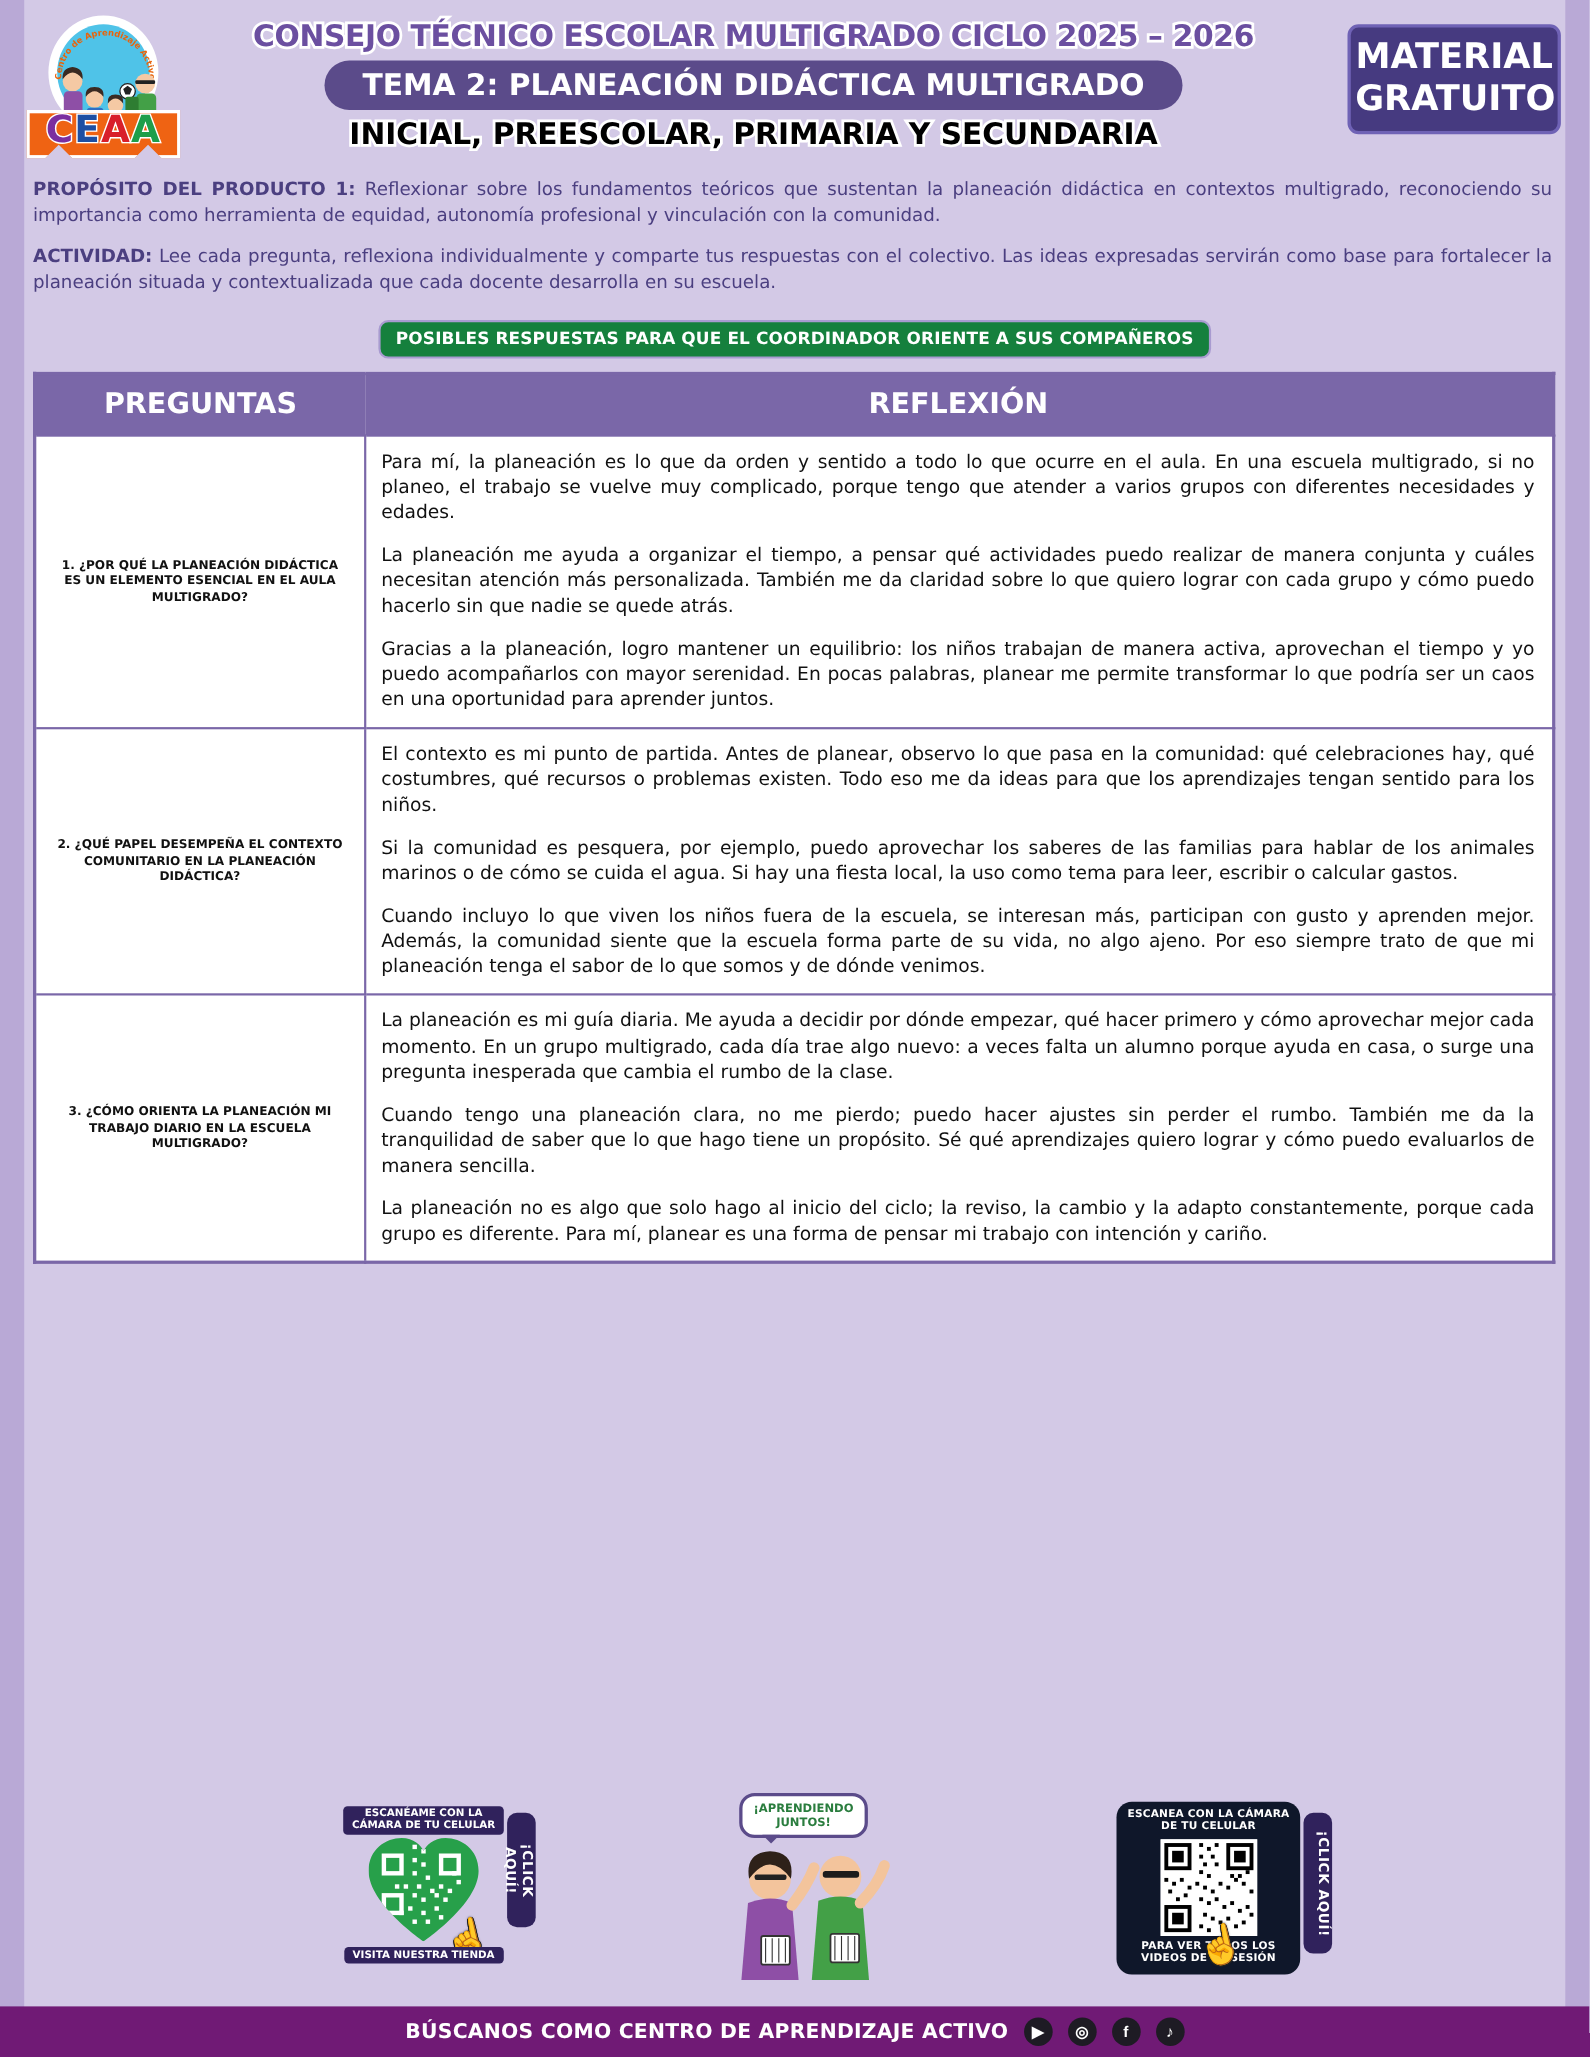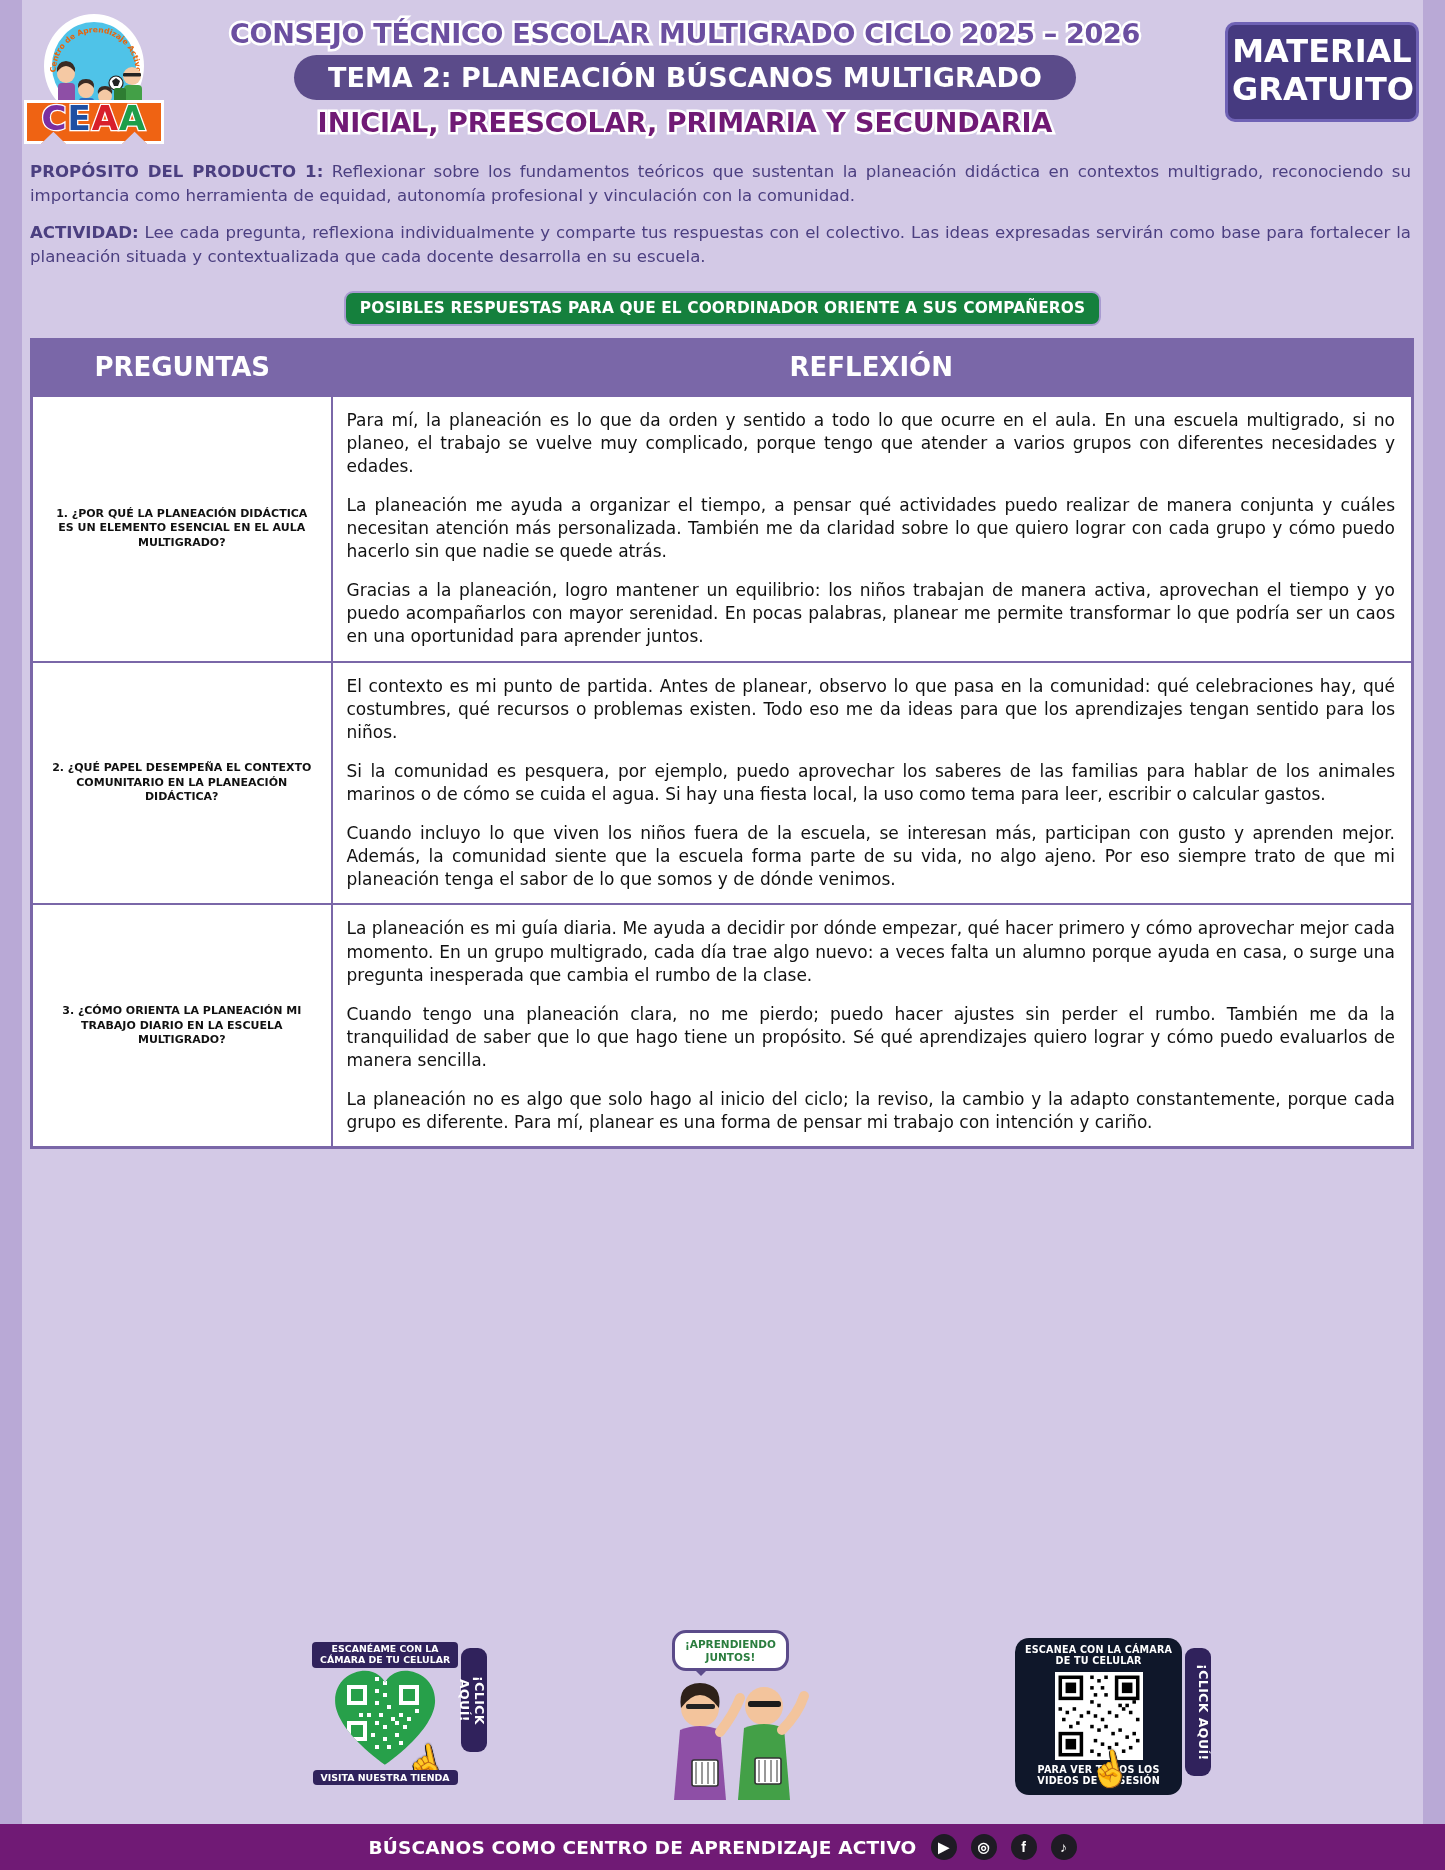--- a/index.html
+++ b/index.html
@@ -110,21 +110,21 @@
     font-weight: 900;
     padding: 7px 34px;
     border-radius: 28px;
     font-family: "DejaVu Sans", sans-serif;
     white-space: nowrap;
   }
   .title-line3 {
     margin-top: 7px;
     font-size: 27px;
     font-weight: 900;
-    color: #701a75;
+    color: #000000;
     -webkit-text-stroke: 5px #fff;
     paint-order: stroke fill;
     font-family: "DejaVu Sans", sans-serif;
     white-space: nowrap;
   }
   .material-badge {
     position: absolute;
     right: 26px;
     top: 22px;
     width: 194px;
@@ -405,21 +405,21 @@
         <rect x="62" y="28" width="12" height="16" rx="2" fill="#2e7d32"></rect>
       </svg>
       <div class="logo-ribbon"></div>
       <div class="logo-ceaa">
         <i class="c1">C</i><i class="c2">E</i><i class="c3">A</i><i class="c4">A</i>
       </div>
     </div>
 
     <div class="title-block">
       <div class="title-line1">CONSEJO TÉCNICO ESCOLAR MULTIGRADO CICLO 2025 – 2026</div>
-      <div class="title-pill">TEMA 2: PLANEACIÓN BÚSCANOS MULTIGRADO</div>
+      <div class="title-pill">TEMA 2: PLANEACIÓN DIDÁCTICA MULTIGRADO</div>
       <div class="title-line3">INICIAL, PREESCOLAR, PRIMARIA Y SECUNDARIA</div>
     </div>
 
     <div class="material-badge">
       <div>MATERIAL</div>
       <div>GRATUITO</div>
     </div>
   </div>
 
   <div class="intro">

